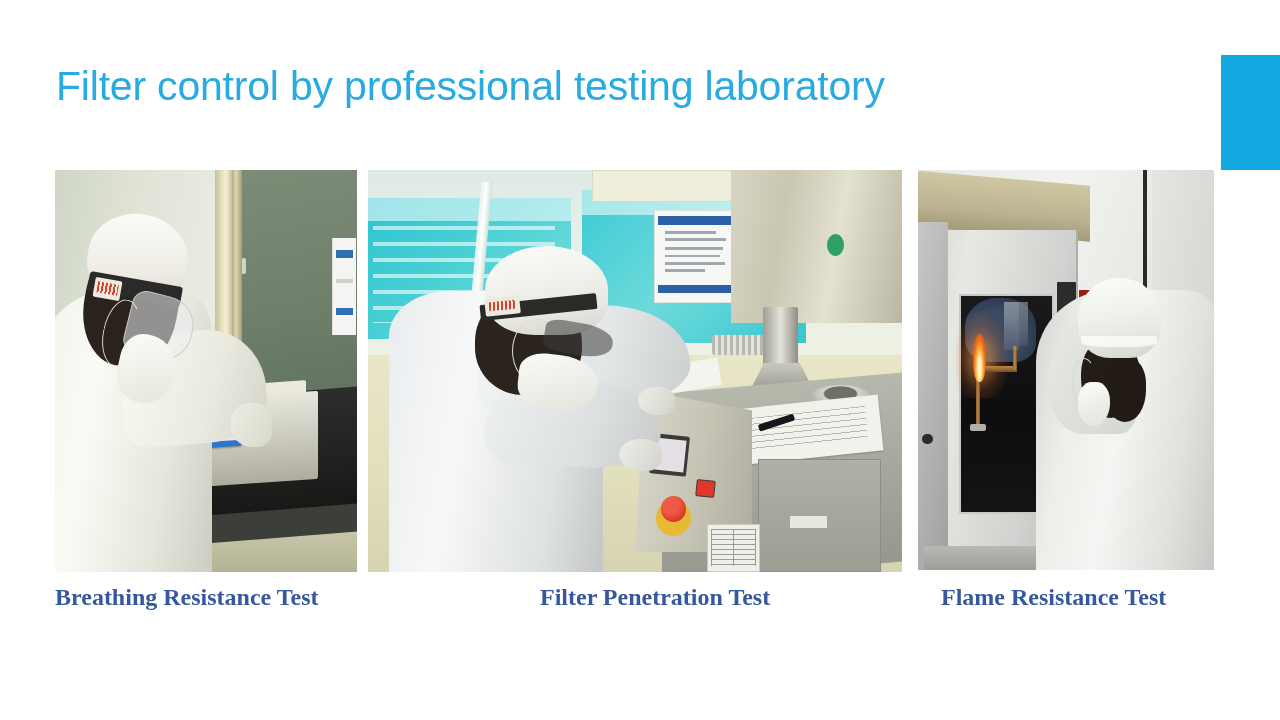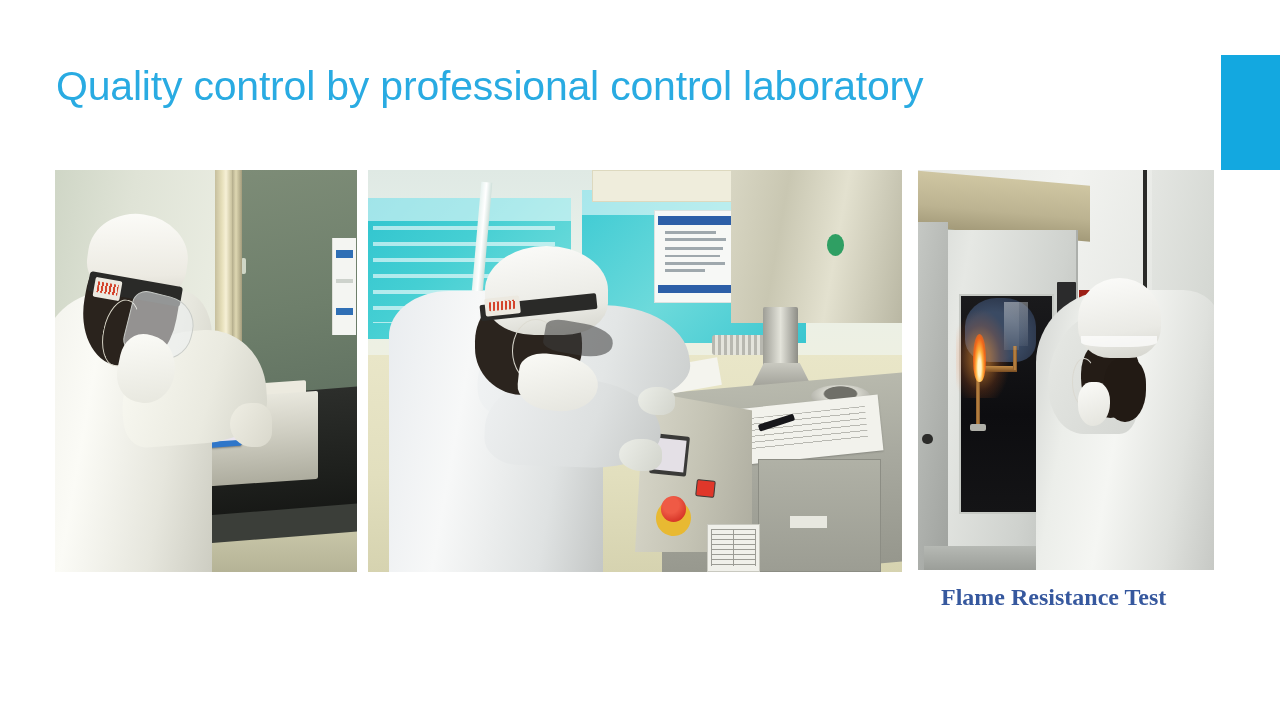--- a/index.html
+++ b/index.html
@@ -548,21 +548,21 @@
     border: 1.4px solid #dad8d0; border-radius: 50%; border-right-color: transparent;
   }
 </style>
 </head>
 <body>
 
 <div class="slide">
 
   <div class="accent-block"></div>
 
-  <div class="slide-title">Quality control by professional control laboratory</div>
+  <div class="slide-title">Filter control by professional testing laboratory</div>
 
   <div class="photo" id="photo-breathing" aria-label="Technician in white lab coat, cap, goggles and face mask operating a breathing resistance tester on a dark bench">
     <div class="inner">
       <div class="p1-wall"></div>
       <div class="p1-door"></div>
       <div class="p1-door-handle"></div>
       <div class="p1-pillar"></div>
       <div class="p1-pillar2"></div>
       <div class="p1-sign">
         <div class="bar b1"></div>
@@ -677,15 +677,17 @@
       <div class="p3-person"></div>
       <div class="p3-shoulder"></div>
       <div class="p3-head3"></div>
       <div class="p3-hair"></div>
       <div class="p3-cap3"></div>
       <div class="p3-strap3"></div>
       <div class="p3-mask3"></div>
     </div>
   </div>
 
+  <div class="caption" id="caption-breathing">Breathing Resistance Test</div>
+  <div class="caption" id="caption-filter">Filter Penetration Test</div>
   <div class="caption" id="caption-flame">Flame Resistance Test</div>
 
 </div>
 
 </body></html>

